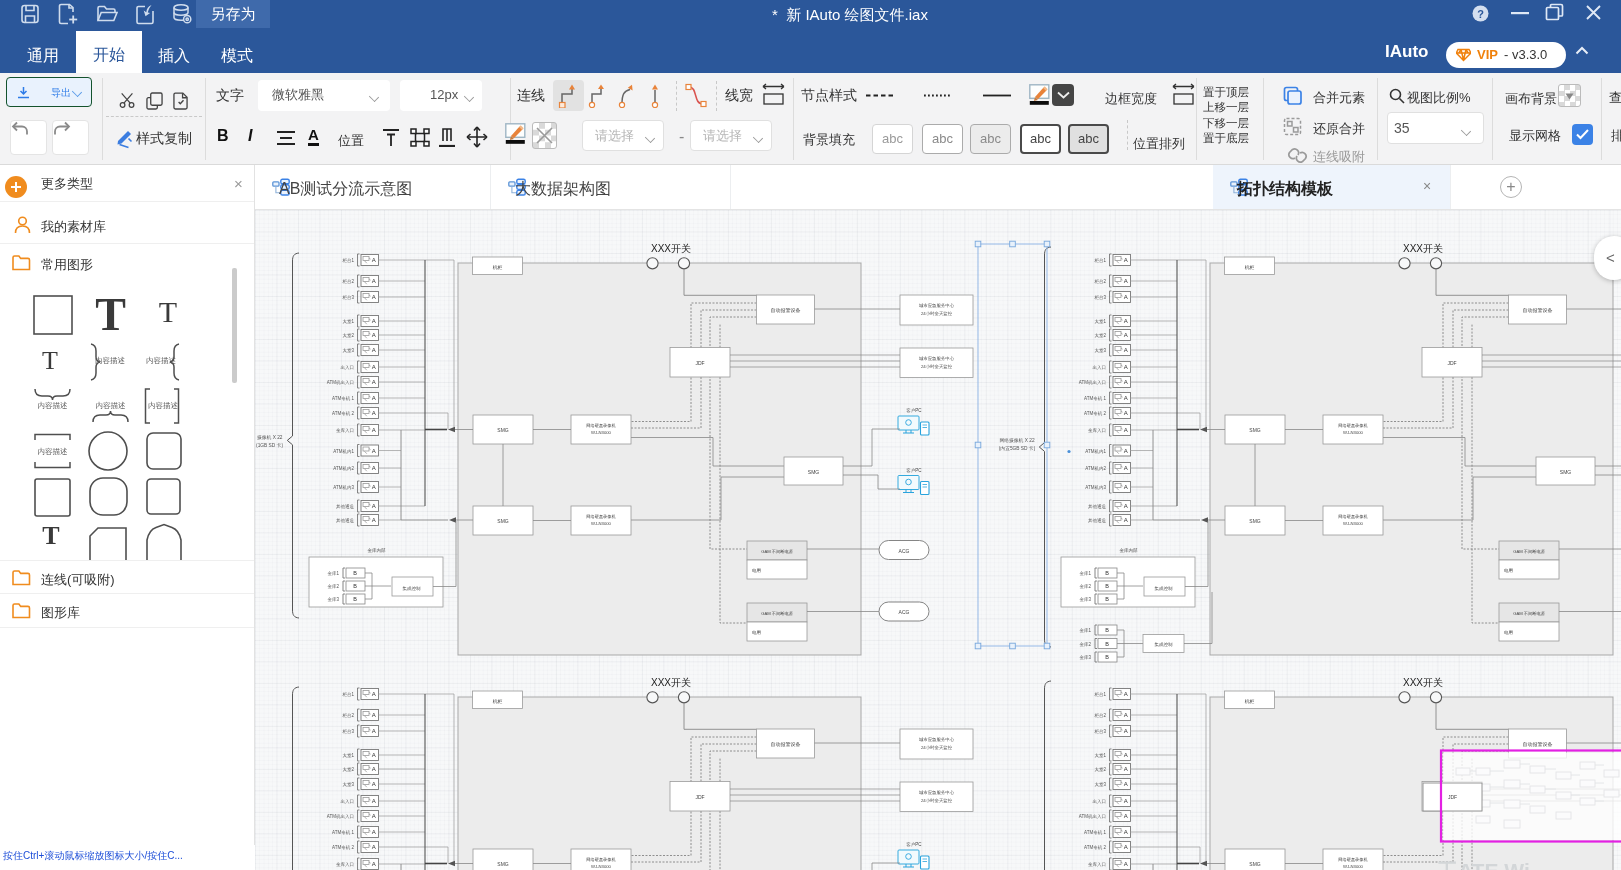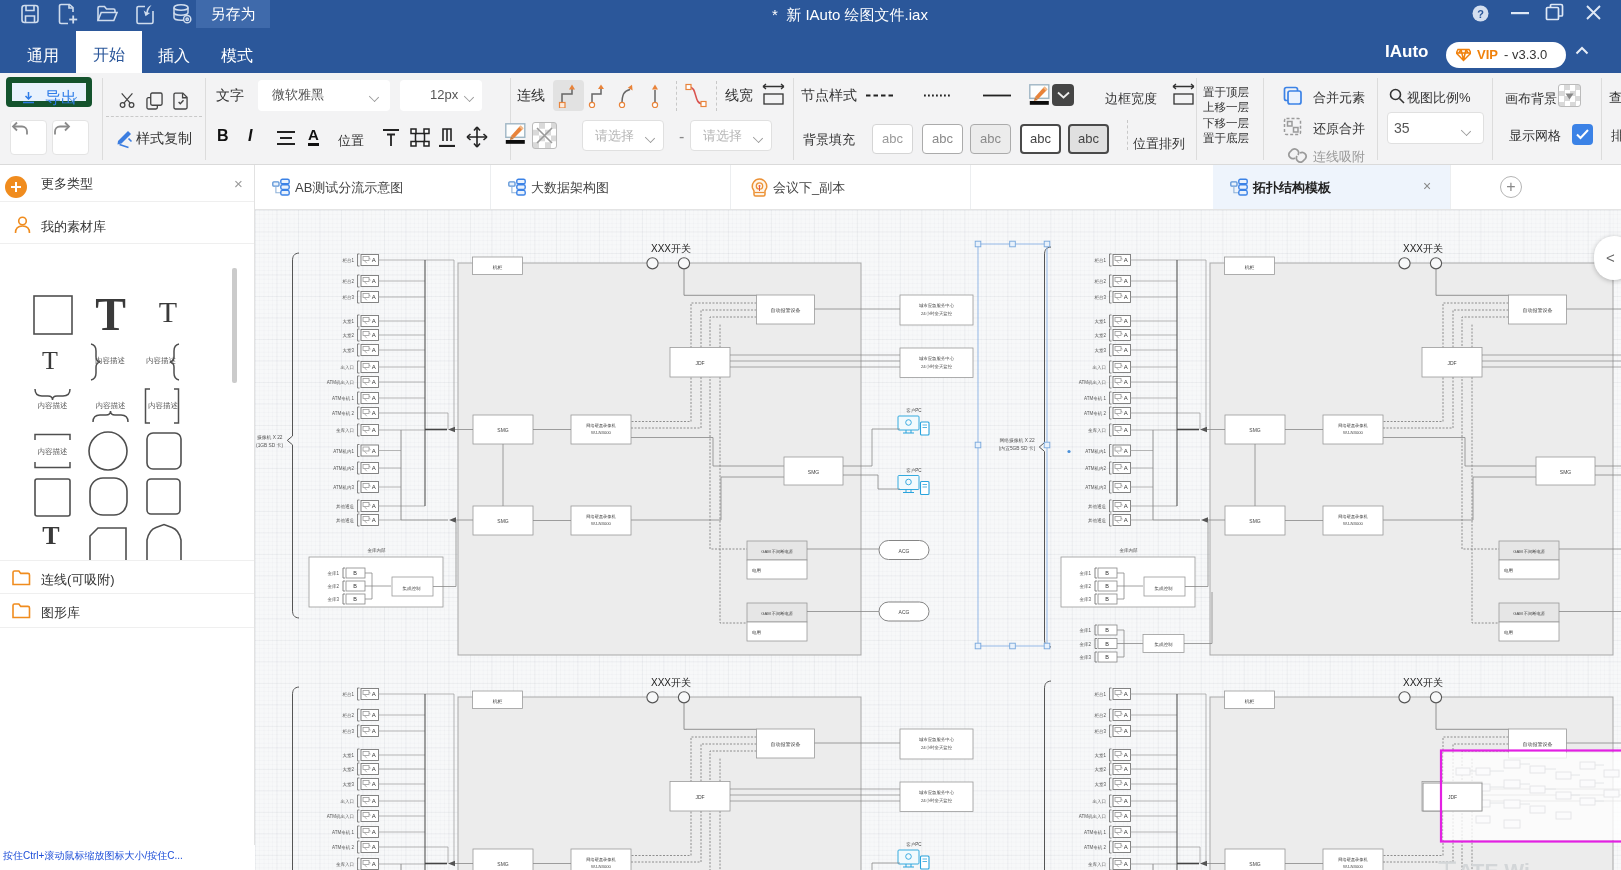--- a/index.html
+++ b/index.html
@@ -19,34 +19,34 @@
 .mtab{top:39px;height:34px;line-height:33px;font-size:16px;color:#fff;text-align:center;}
 #mtab-active{left:76px;top:31px;width:66px;height:42px;background:#fff;color:#2b579a;line-height:48px;font-size:16px;text-align:center;}
 #iauto{left:1385px;top:42px;color:#fff;font-size:17px;font-weight:bold;}
 #vippill{left:1446px;top:42px;width:120px;height:26px;background:#fff;border-radius:13px;font-size:13px;line-height:26px;}
 #vipchev{left:1575px;top:46px;color:#e8eef7;font-size:13px;}
 
 #toolbar{left:0;top:73px;width:1621px;height:92px;background:#f3f3f4;border-bottom:1px solid #dadada;}
 .sep{top:5px;width:1px;height:82px;background:#dcdcdc;}
 .dsep{width:1px;height:30px;border-left:1px dashed #c8c8c8;}
 .tlabel{font-size:13px;color:#333;white-space:nowrap;}
-#exportbtn{left:6px;top:4px;width:86px;height:30px;background:#e9f2fd;border:6px solid #14532d;border-radius:4px;color:#2e7ce8;font-size:16px;line-height:29px;text-align:center;}
+#exportbtn{left:6px;top:4px;width:86px;height:30px;background:#e9f2fd;border:1px solid #14532d;border-radius:4px;color:#2e7ce8;font-size:10px;line-height:29px;text-align:center;}
 .urbtn{top:47px;width:37px;height:35px;background:#fff;border:1px solid #e4e4e4;border-radius:4px;text-align:center;line-height:34px;color:#777;font-size:17px;}
 .ddw{background:#fff;border-radius:4px;color:#555;font-size:13px;}
 .chev{width:8px;height:8px;border-right:1.6px solid #9a9a9a;border-bottom:1.6px solid #9a9a9a;transform:rotate(45deg) scale(1,0.8);display:inline-block;}
 .abc{top:51px;width:41px;height:30px;border-radius:4px;font-size:13px;text-align:center;line-height:28px;}
 .stk{left:1203px;width:56px;height:12px;font-size:11.5px;color:#333;}
 
 #sidebar{left:0;top:165px;width:255px;height:705px;background:#fff;border-right:1px solid #e2e2e2;}
 .srow{left:0;width:254px;border-bottom:1px solid #efefef;}
 .srow .t{position:absolute;left:41px;font-size:13px;color:#333;}
 
 #tabbar{left:255px;top:165px;width:1366px;height:45px;background:#fff;border-bottom:1px solid #e4e4e4;}
 .dtab{top:0;height:44px;border-right:1px solid #eceef0;}
-.dtab .tt{position:absolute;left:40px;top:14px;font-size:13px;color:#444;white-space:nowrap;}
+.dtab .tt{position:absolute;left:24px;top:14px;font-size:16px;color:#444;white-space:nowrap;}
 
 #canvas{left:255px;top:210px;width:1366px;height:660px;background-color:#f7f8f9;
 background-image:
  linear-gradient(rgba(130,140,150,.07) 1px, transparent 1px),
  linear-gradient(90deg, rgba(130,140,150,.07) 1px, transparent 1px),
  linear-gradient(rgba(130,140,150,.035) 1px, transparent 1px),
  linear-gradient(90deg, rgba(130,140,150,.035) 1px, transparent 1px);
 background-size:21.5px 21.5px,21.5px 21.5px,4.3px 4.3px,4.3px 4.3px;}
 #statusbar{left:0;top:845px;width:255px;height:25px;background:#fff;font-size:10px;color:#1d4ed8;line-height:22px;padding-left:3px;white-space:nowrap;overflow:hidden;}
 #collapser{left:1594px;top:236px;width:40px;height:44px;background:#fff;border-radius:22px;box-shadow:0 1px 5px rgba(0,0,0,.25);color:#666;font-size:15px;line-height:44px;padding-left:12px;}
@@ -398,20 +398,28 @@
     <div class="ab" style="left:234px;top:10px;color:#999;font-size:15px;">×</div>
   </div>
   <div class="ab srow" style="top:37px;height:42px;">
     <div class="ab" style="left:14px;top:14px;">
         <svg width="17" height="18" viewBox="0 0 17 18" fill="none" stroke="#f08c1e" stroke-width="1.6">
           <circle cx="8.5" cy="5" r="3.8"></circle>
           <path d="M1.5 17 c0 -5 3 -7 7 -7 s7 2 7 7"></path>
         </svg>
       </div>
     <div class="ab t" style="top:16px;">我的素材库</div>
+  </div>
+  <div class="ab srow" style="top:79px;height:38px;border-bottom:none;">
+    <div class="ab" style="left:12px;top:11px;">
+        <svg width="19" height="16" viewBox="0 0 19 16" fill="none" stroke="#f08c1e" stroke-width="1.6">
+          <path d="M1 14.5 V2.5 A1.5 1.5 0 0 1 2.5 1 h4.4 l1.8 2.4 h7.3 A1.5 1.5 0 0 1 17.5 4.9 V14.5z"></path>
+        </svg>
+      </div>
+    <div class="ab t" style="top:12px;">常用图形</div>
   </div>
   <svg class="ab" style="left:20px;top:117px;" width="215" height="278" viewBox="0 0 215 278">
     <g fill="none" stroke="#4f4f4f" stroke-width="1.6">
       <rect x="14" y="14" width="38" height="38"></rect>
       <circle cx="88" cy="169" r="19"></circle>
       <rect x="127" y="151" width="34" height="36" rx="6"></rect>
       <rect x="15" y="197" width="35" height="37" rx="2"></rect>
       <rect x="70" y="196" width="37" height="37" rx="13"></rect>
       <rect x="127" y="197" width="33" height="35" rx="4"></rect>
       <path d="M70 278 v-24 l8 -8 h28 v32"></path>
@@ -475,30 +483,20 @@
     <svg style="position:absolute;left:17px;top:13px;" width="18" height="18" viewBox="0 0 18 18" fill="none">
         <rect x="0.8" y="3.8" width="6.2" height="4.4" rx="1" stroke="#5b93d6" stroke-width="1.3" fill="#eaf2fc"></rect>
         <path d="M3.9 8.2 V14.8 H9" stroke="#8fb2d9" stroke-width="1.1"></path>
         <g stroke="#3b82e6" stroke-width="1.4" fill="#eaf2fc">
           <rect x="8.8" y="1.2" width="8.4" height="4.6" rx="1.6"></rect>
           <rect x="8.8" y="6.8" width="8.4" height="4.6" rx="1.6"></rect>
           <rect x="8.8" y="12.4" width="8.4" height="4.6" rx="1.6"></rect>
         </g>
       </svg>
     <span class="tt">大数据架构图</span>
-  </div>
-  <div class="ab dtab" style="left:478px;width:238px;">
-    <svg style="position:absolute;left:17px;top:12px;" width="19" height="20" viewBox="0 0 19 20" fill="none">
-        <path d="M2.5 11 a7.2 7.2 0 1 1 14 0 l-1.5 3 v3.5 a1.5 1.5 0 0 1 -1.5 1.5 h-8 a1.5 1.5 0 0 1 -1.5 -1.5 V14z" stroke="#ec9135" stroke-width="1.5" fill="#fef6ea"></path>
-        <circle cx="9.5" cy="9" r="3.2" stroke="#ec9135" stroke-width="1.3"></circle>
-        <circle cx="9.5" cy="9" r="1" fill="#e2574c"></circle>
-        <path d="M9.5 10 v4" stroke="#e2574c" stroke-width="1"></path>
-        <path d="M4.5 15.5 h10" stroke="#ec9135" stroke-width="1.2"></path>
-      </svg>
-    <span class="tt">会议下_副本</span>
   </div>
   <div class="ab dtab" style="left:958px;width:238px;background:#eef4fc;">
     <svg style="position:absolute;left:17px;top:13px;" width="18" height="18" viewBox="0 0 18 18" fill="none">
         <rect x="0.8" y="3.8" width="6.2" height="4.4" rx="1" stroke="#5b93d6" stroke-width="1.3" fill="#eaf2fc"></rect>
         <path d="M3.9 8.2 V14.8 H9" stroke="#8fb2d9" stroke-width="1.1"></path>
         <g stroke="#3b82e6" stroke-width="1.4" fill="#eaf2fc">
           <rect x="8.8" y="1.2" width="8.4" height="4.6" rx="1.6"></rect>
           <rect x="8.8" y="6.8" width="8.4" height="4.6" rx="1.6"></rect>
           <rect x="8.8" y="12.4" width="8.4" height="4.6" rx="1.6"></rect>
         </g>

